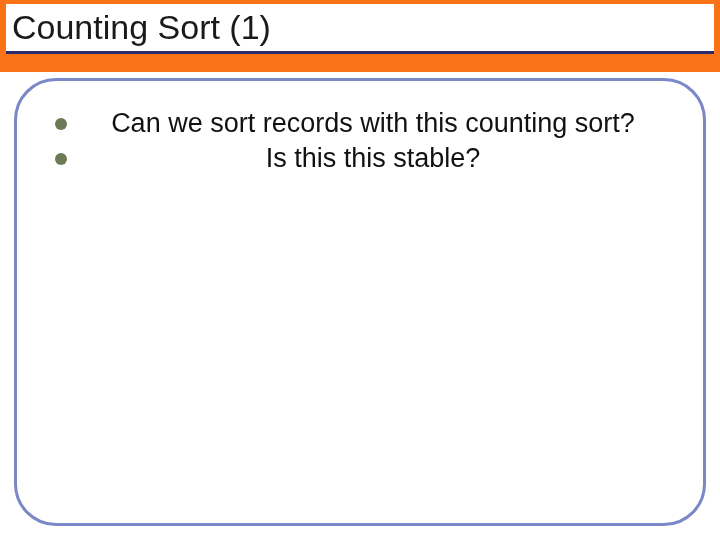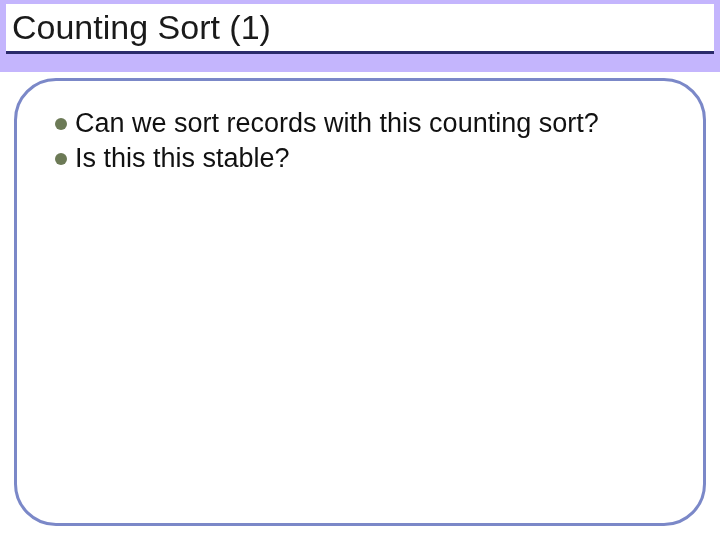--- a/index.html
+++ b/index.html
@@ -7,21 +7,21 @@
   body {
     font-family: Arial, "Helvetica Neue", Helvetica, sans-serif;
     background: #ffffff;
     position: relative;
   }
   .header-band {
     position: absolute;
     left: 0; top: 0;
     width: 720px;
     height: 72px;
-    background: #c4b5fd;
+    background: #f97316;
   }
   .title-plate {
     position: absolute;
     left: 6px;
     top: 4px;
     width: 708px;
     height: 50px;
     background: #ffffff;
     border-bottom: 3px solid #2a2a6a;
     display: flex;
@@ -37,21 +37,21 @@
   .content-frame {
     position: absolute;
     left: 14px;
     top: 78px;
     width: 692px;
     height: 448px;
     border: 3px solid #7b88c8;
     border-radius: 42px;
     padding: 26px 32px 20px 38px;
   }
-  .bullet-list { list-style: none; }
+  .bullet-list { list-style: none; text-align: center; }
   .bullet-item {
     position: relative;
     font-size: 27px;
     line-height: 1.22;
     color: #111;
     padding-left: 20px;
     margin-bottom: 2px;
   }
   .bullet-dot {
     position: absolute;

